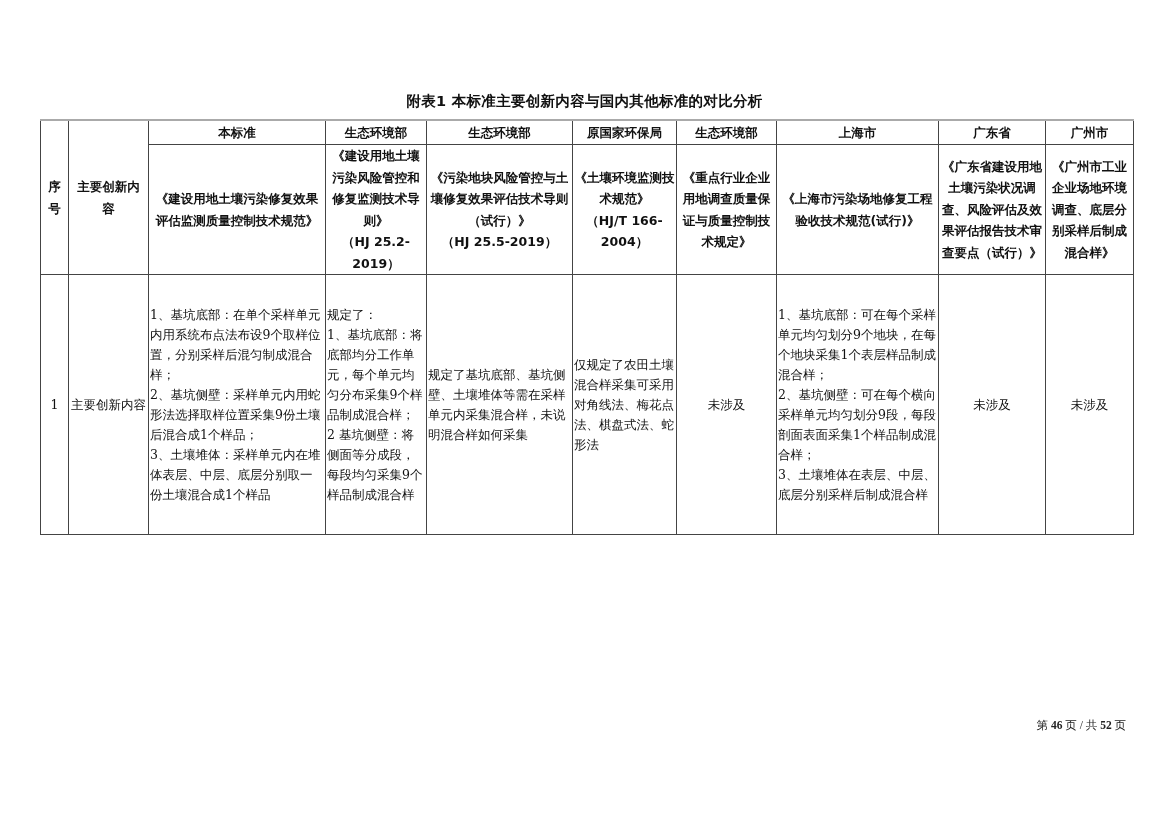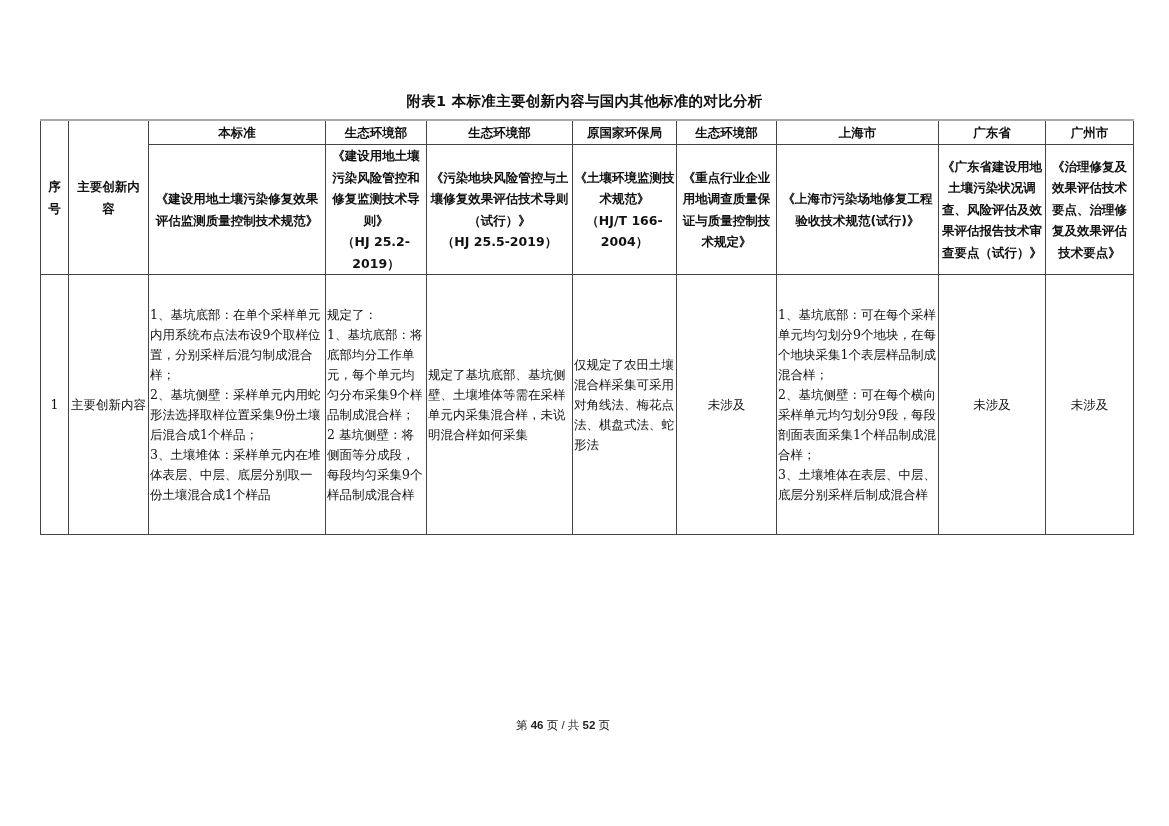--- a/index.html
+++ b/index.html
@@ -12,22 +12,22 @@
               table-layout: fixed; }
   table.cmp td, table.cmp th { border: 1px solid #444; padding: 0 1px; vertical-align: middle; }
   table.cmp th { font-weight: bold; font-size: 12.5px; line-height: 21.5px; text-align: center;
                  font-family: "DejaVu Sans", "Liberation Sans", sans-serif; }
   table.cmp tr.h1 th { height: 23px; line-height: 23px; margin-left: 8px; }
   table.cmp tr.h1 { border-top: 2px solid #aaa; }
   table.cmp tr.h2 th { height: 129px; }
   table.cmp td { font-size: 12.5px; line-height: 20px; height: 259px; }
   td.center { text-align: center; }
   td.leftmid { text-align: left; vertical-align: middle; margin-left: 16px; }
-  .footer { position: absolute; left: 0; width: 1126px; top: 718px; text-align: center;
-            font-size: 11.5px; font-family: Liberation Sans, sans-serif; color: #222; }
+  .footer { position: absolute; left: 0; width: 1126px; top: 718px; text-align: right;
+            font-size: 11.5px; font-family: Liberation Serif, serif; color: #222; }
   .footer b { font-weight: bold; }
   .pre { white-space: pre-line; }
 </style>
 </head>
 <body>
 
 <div class="page-title">附表1 本标准主要创新内容与国内其他标准的对比分析</div>
 
 <table class="cmp">
   <colgroup>
@@ -59,21 +59,21 @@
     <th class="pre">《建设用地土壤污染修复效果评估监测质量控制技术规范》</th>
     <th class="pre">《建设用地土壤污染风险管控和修复监测技术导则》
 （HJ 25.2-2019）</th>
     <th class="pre">《污染地块风险管控与土壤修复效果评估技术导则（试行）》
 （HJ 25.5-2019）</th>
     <th class="pre">《土壤环境监测技术规范》
 （HJ/T 166-2004）</th>
     <th class="pre">《重点行业企业用地调查质量保证与质量控制技术规定》</th>
     <th class="pre">《上海市污染场地修复工程验收技术规范(试行)》</th>
     <th class="pre">《广东省建设用地土壤污染状况调查、风险评估及效果评估报告技术审查要点（试行）》</th>
-    <th class="pre">《治理修复及效果评估技术要点、治理修复及效果评估技术要点》</th>
+    <th class="pre">《广州市工业企业场地环境调查、底层分别采样后制成混合样》</th>
   </tr>
   <tr>
     <td class="center">1</td>
     <td class="center">主要创新内容</td>
     <td class="leftmid pre">1、基坑底部：在单个采样单元内用系统布点法布设9个取样位置，分别采样后混匀制成混合样；
 2、基坑侧壁：采样单元内用蛇形法选择取样位置采集9份土壤后混合成1个样品；
 3、土壤堆体：采样单元内在堆体表层、中层、底层分别取一份土壤混合成1个样品</td>
     <td class="leftmid pre">规定了：
 1、基坑底部：将底部均分工作单元，每个单元均匀分布采集9个样品制成混合样；
 2 基坑侧壁：将侧面等分成段，每段均匀采集9个样品制成混合样</td>

